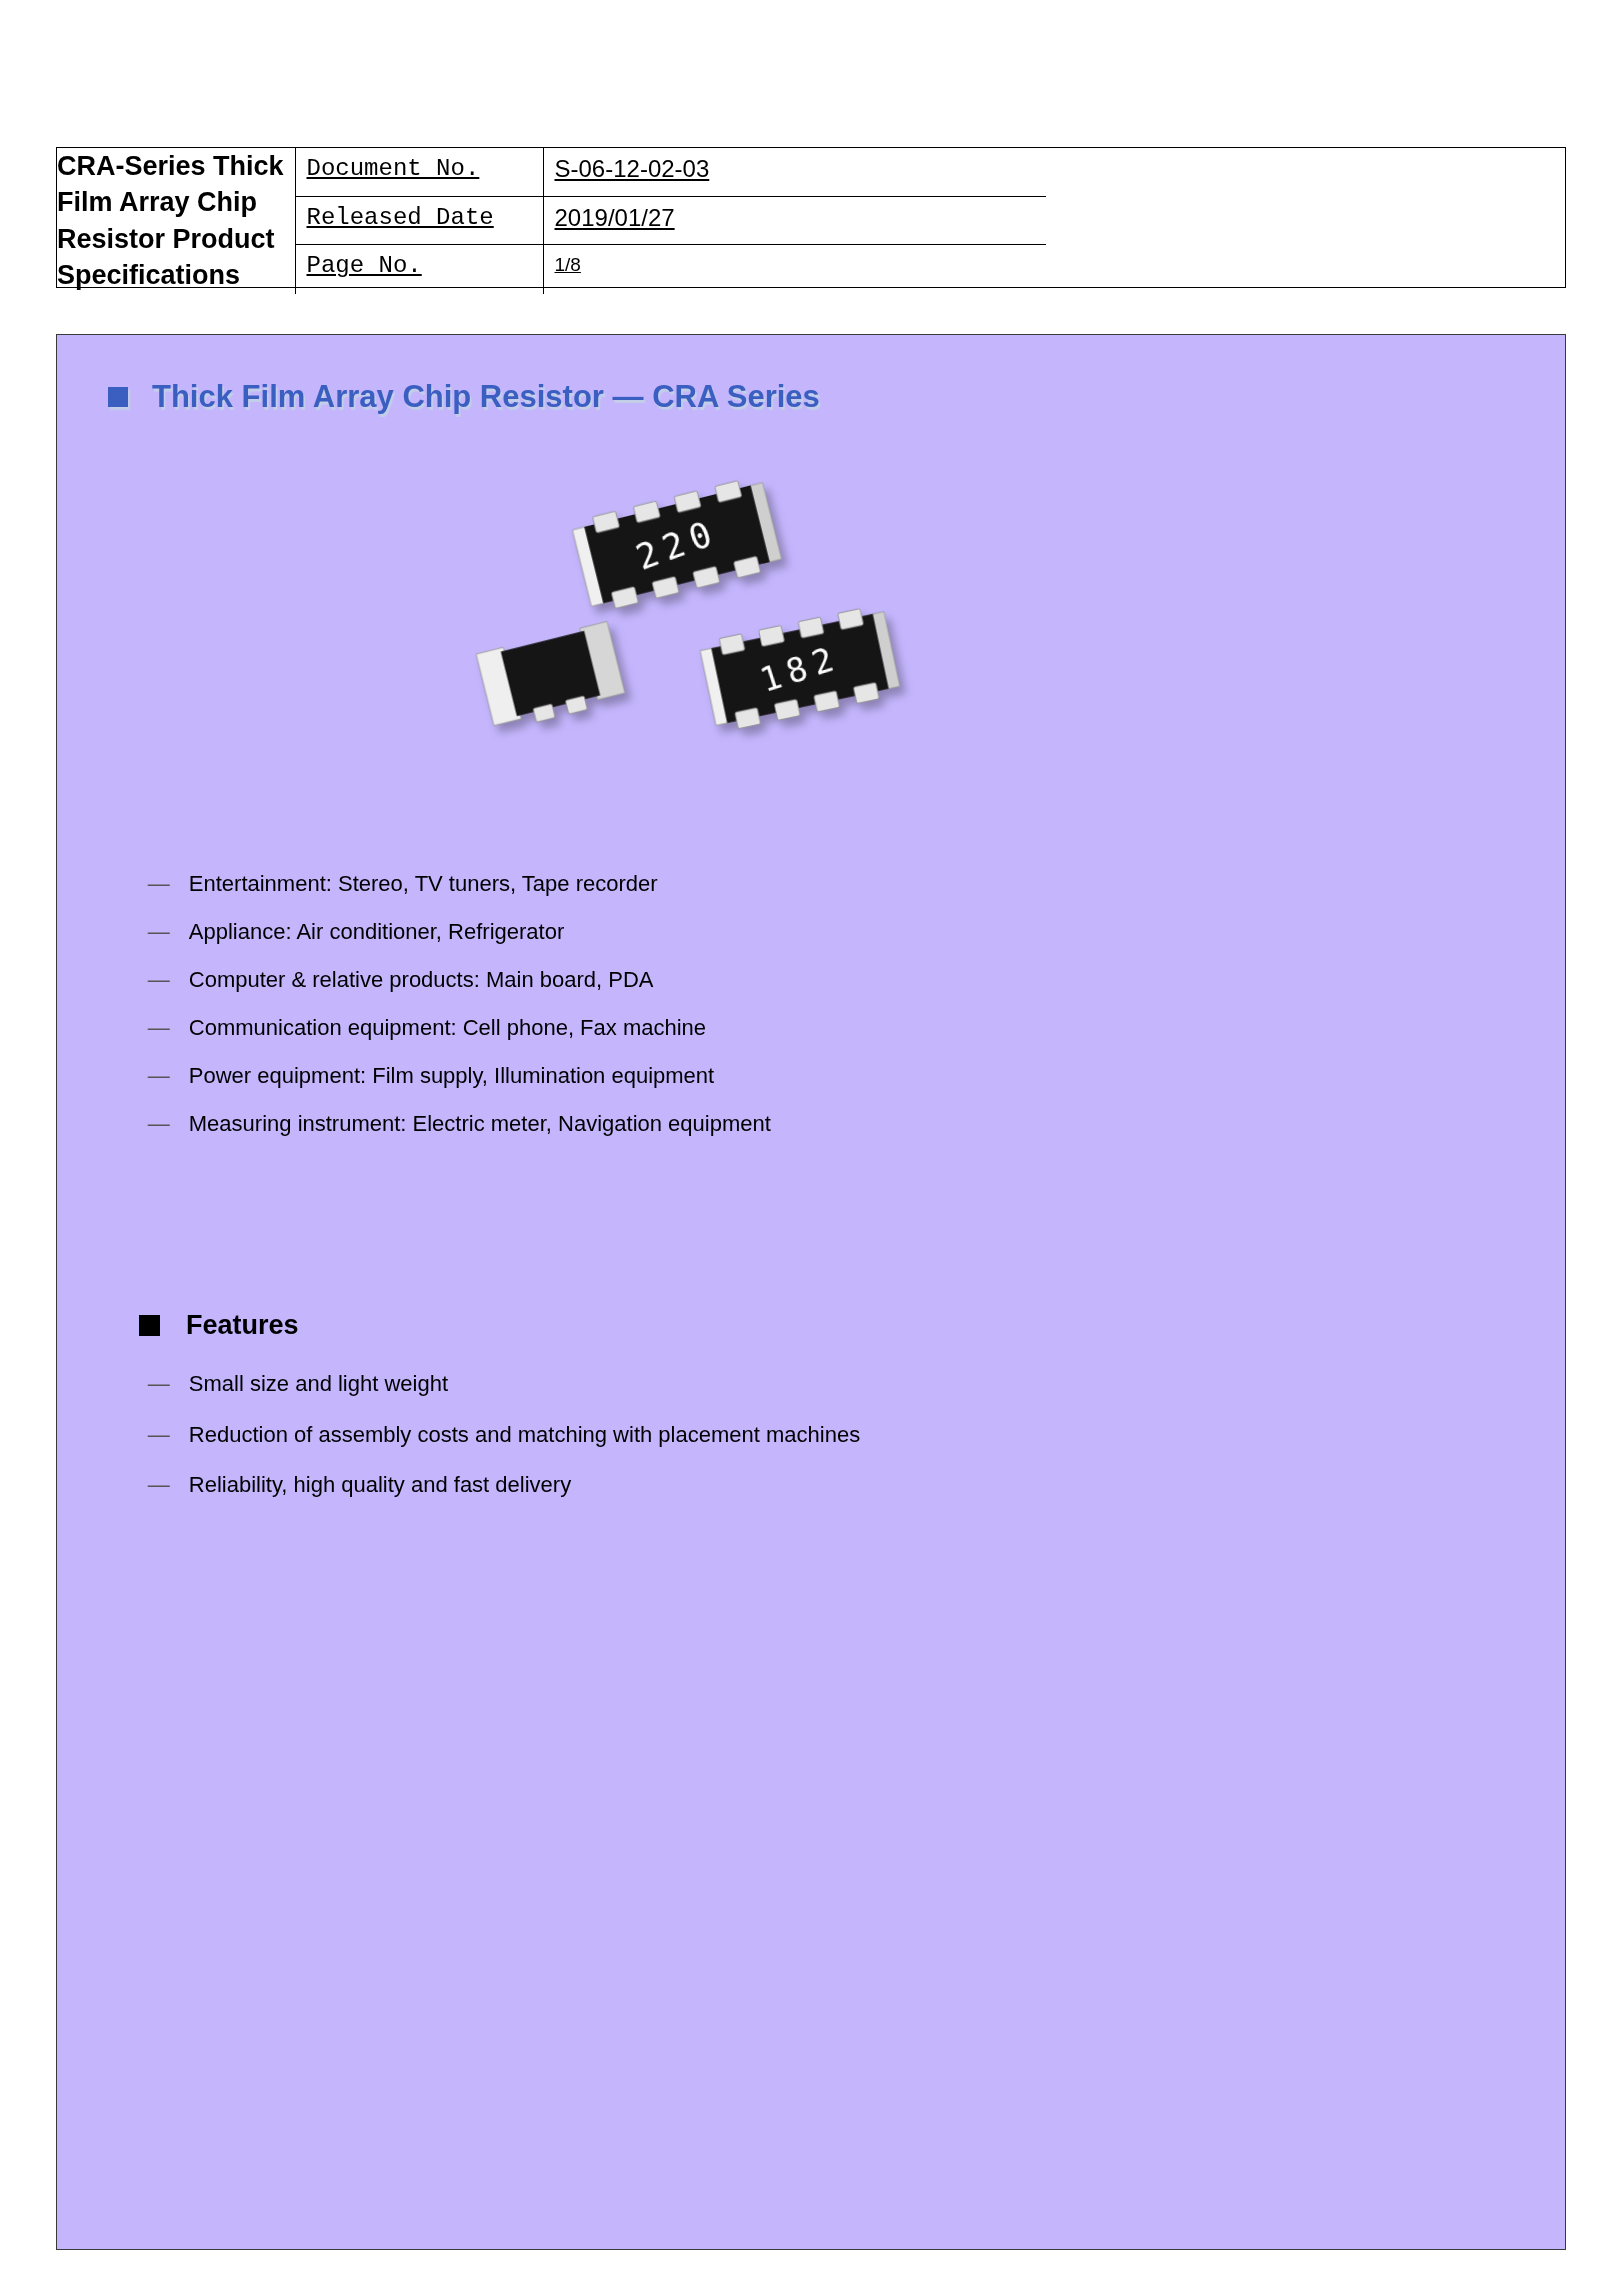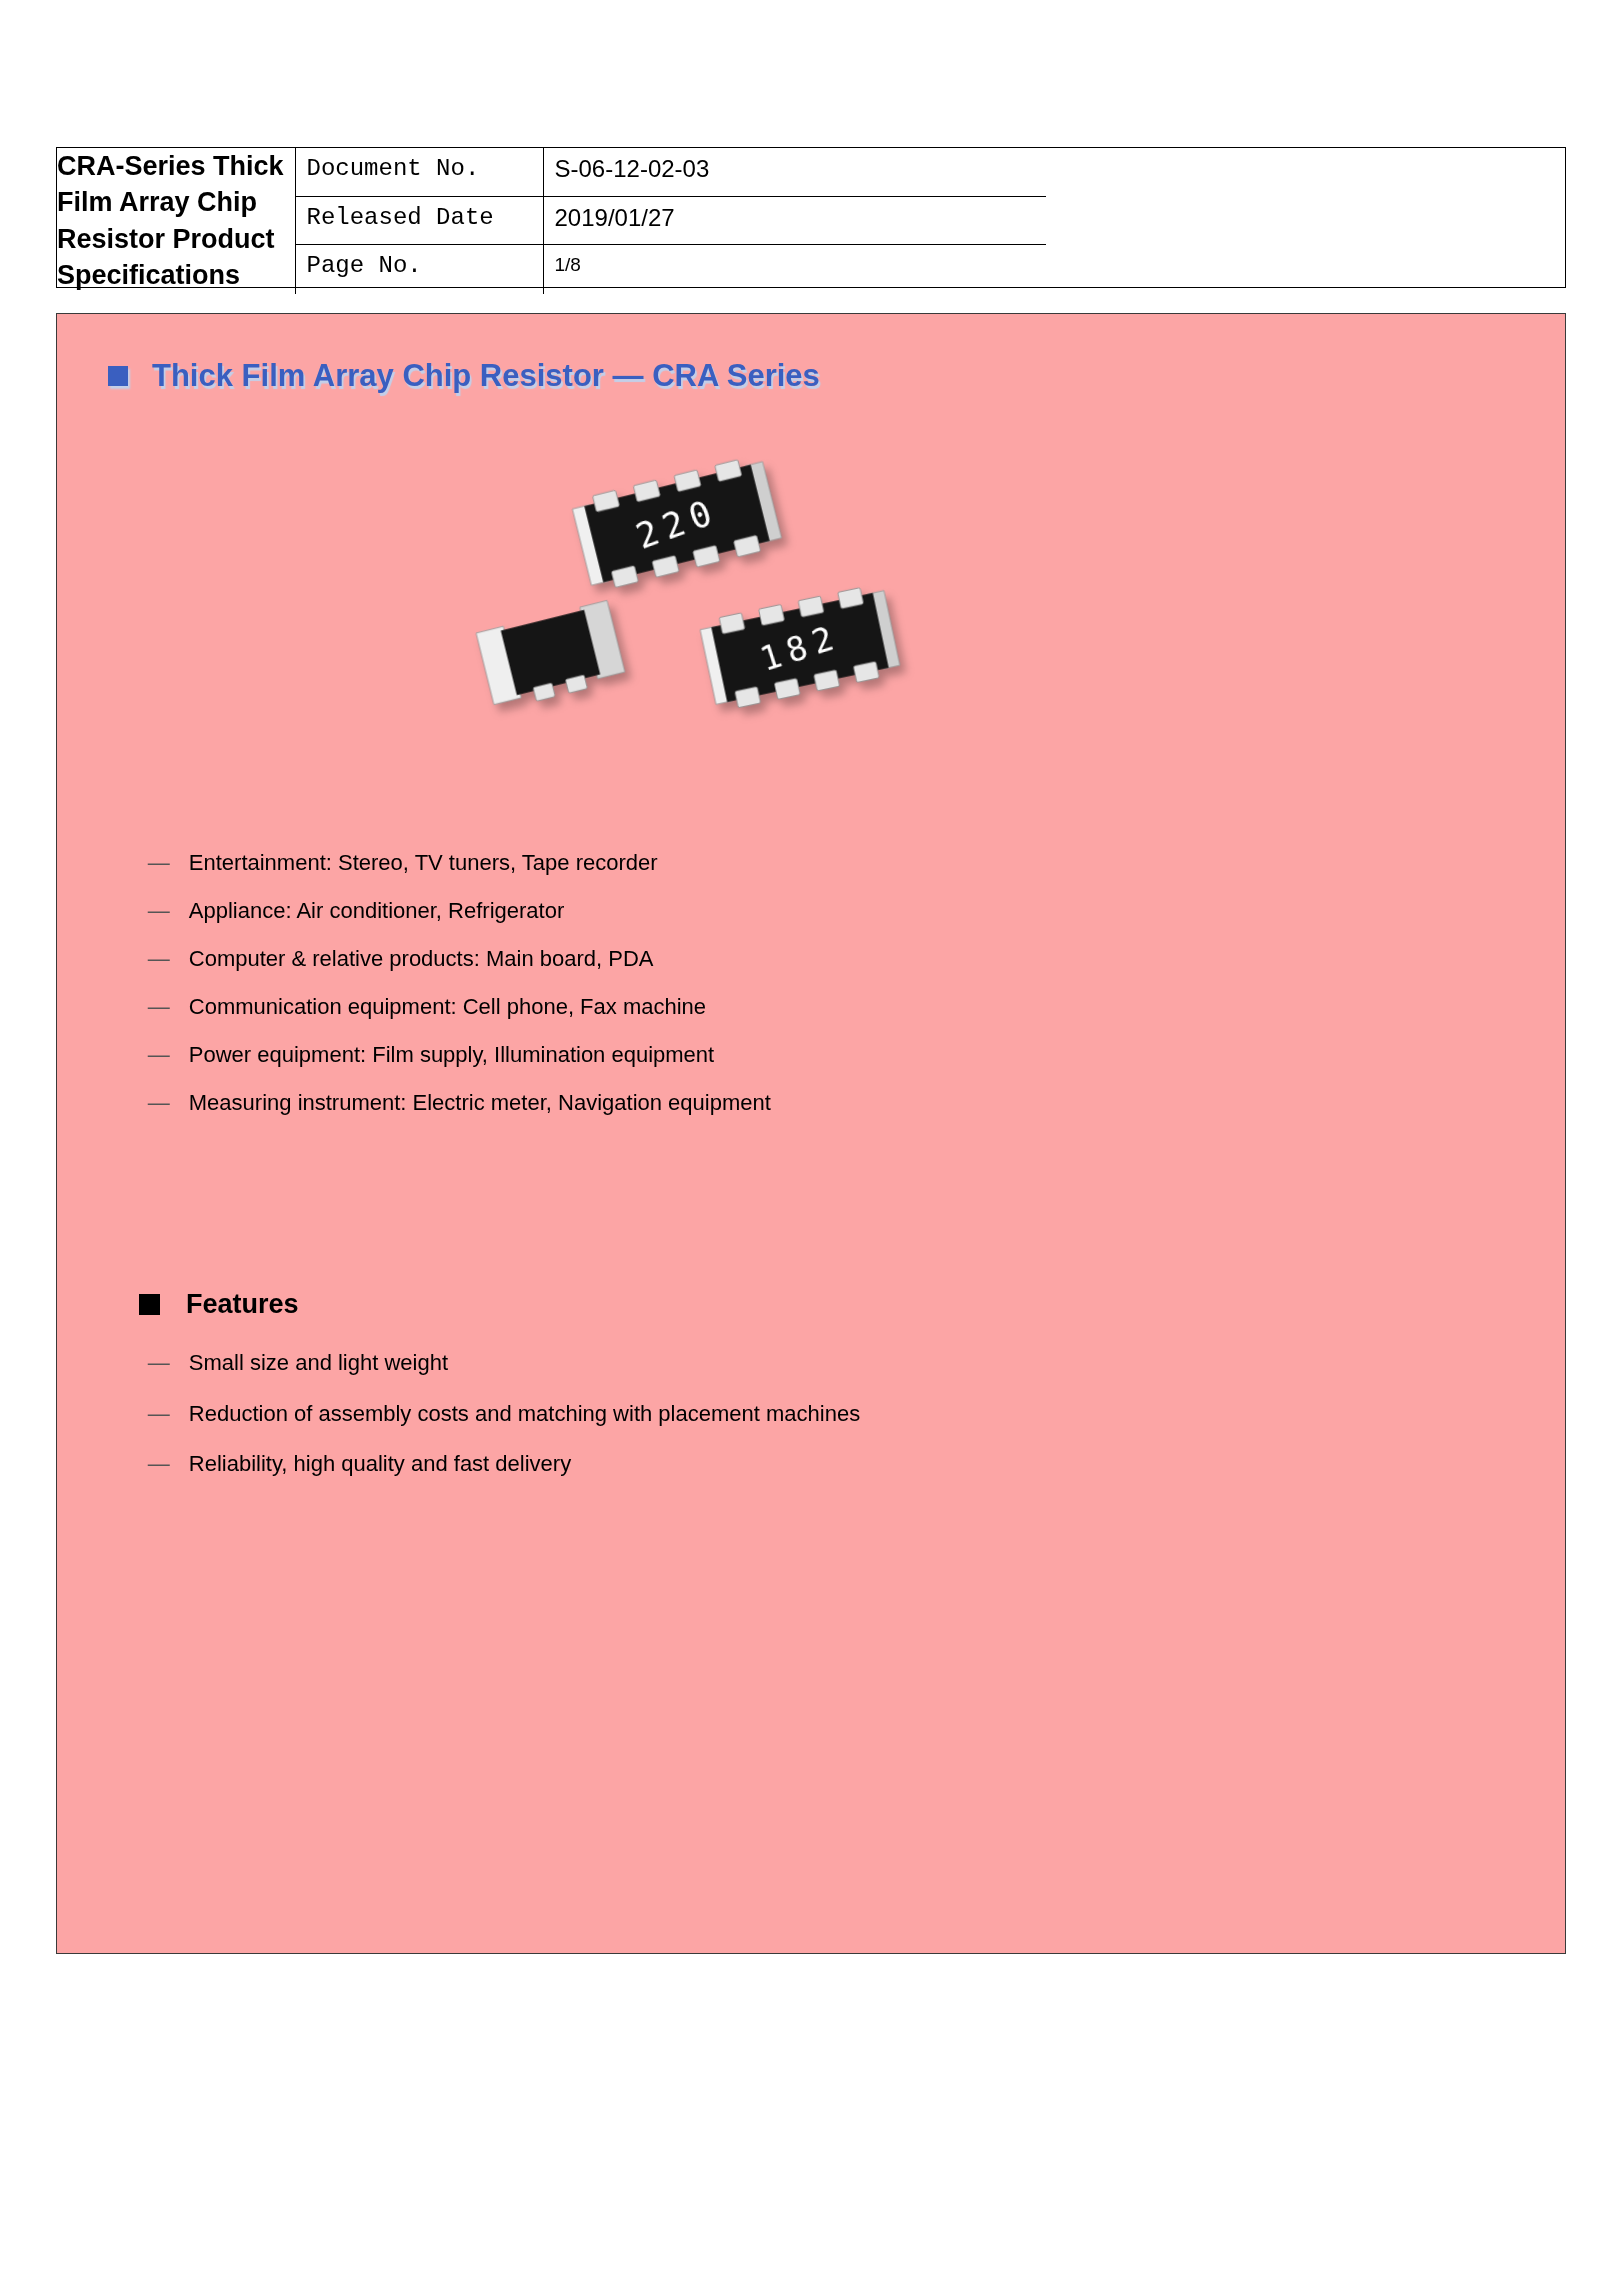--- a/index.html
+++ b/index.html
@@ -46,41 +46,42 @@
     font-weight: bold;
     font-size: 27px;
     line-height: 1.35;
     text-align: left;
   }
   .info-grid {
     border-left: 1.8px solid #000;
     display: grid;
     grid-template-columns: 248px 1fr;
     grid-template-rows: 1fr 1fr 1fr;
+    text-decoration: underline;
   }
   .info-cell {
     padding: 7px 8.8px 0 10.5px;
     font-size: 24px;
     overflow: hidden;
     white-space: nowrap;
   }
   .info-cell.label {
     font-family: "Liberation Mono", monospace;
     border-right: 1.8px solid #000;
   }
   .info-cell.bb { border-bottom: 1.8px solid #000; }
   .info-cell.small { font-size: 19px; padding-top: 8.8px; }
 
   
   .content-box {
     position: absolute;
-    left: 56px; top: 313px;
-    width: 1510px; height: 1641px;
+    left: 56px; top: 334px;
+    width: 1510px; height: 1916px;
     border: 1.8px solid #3a3a3a;
-    background: #fca5a5;
+    background: #c4b5fd;
   }
 
   .section-title {
     position: absolute;
     left: 51px; top: 44px;
     display: flex; align-items: center;
   }
   .blue-square {
     width: 20px; height: 20px;
     background: #3a5fc0;

